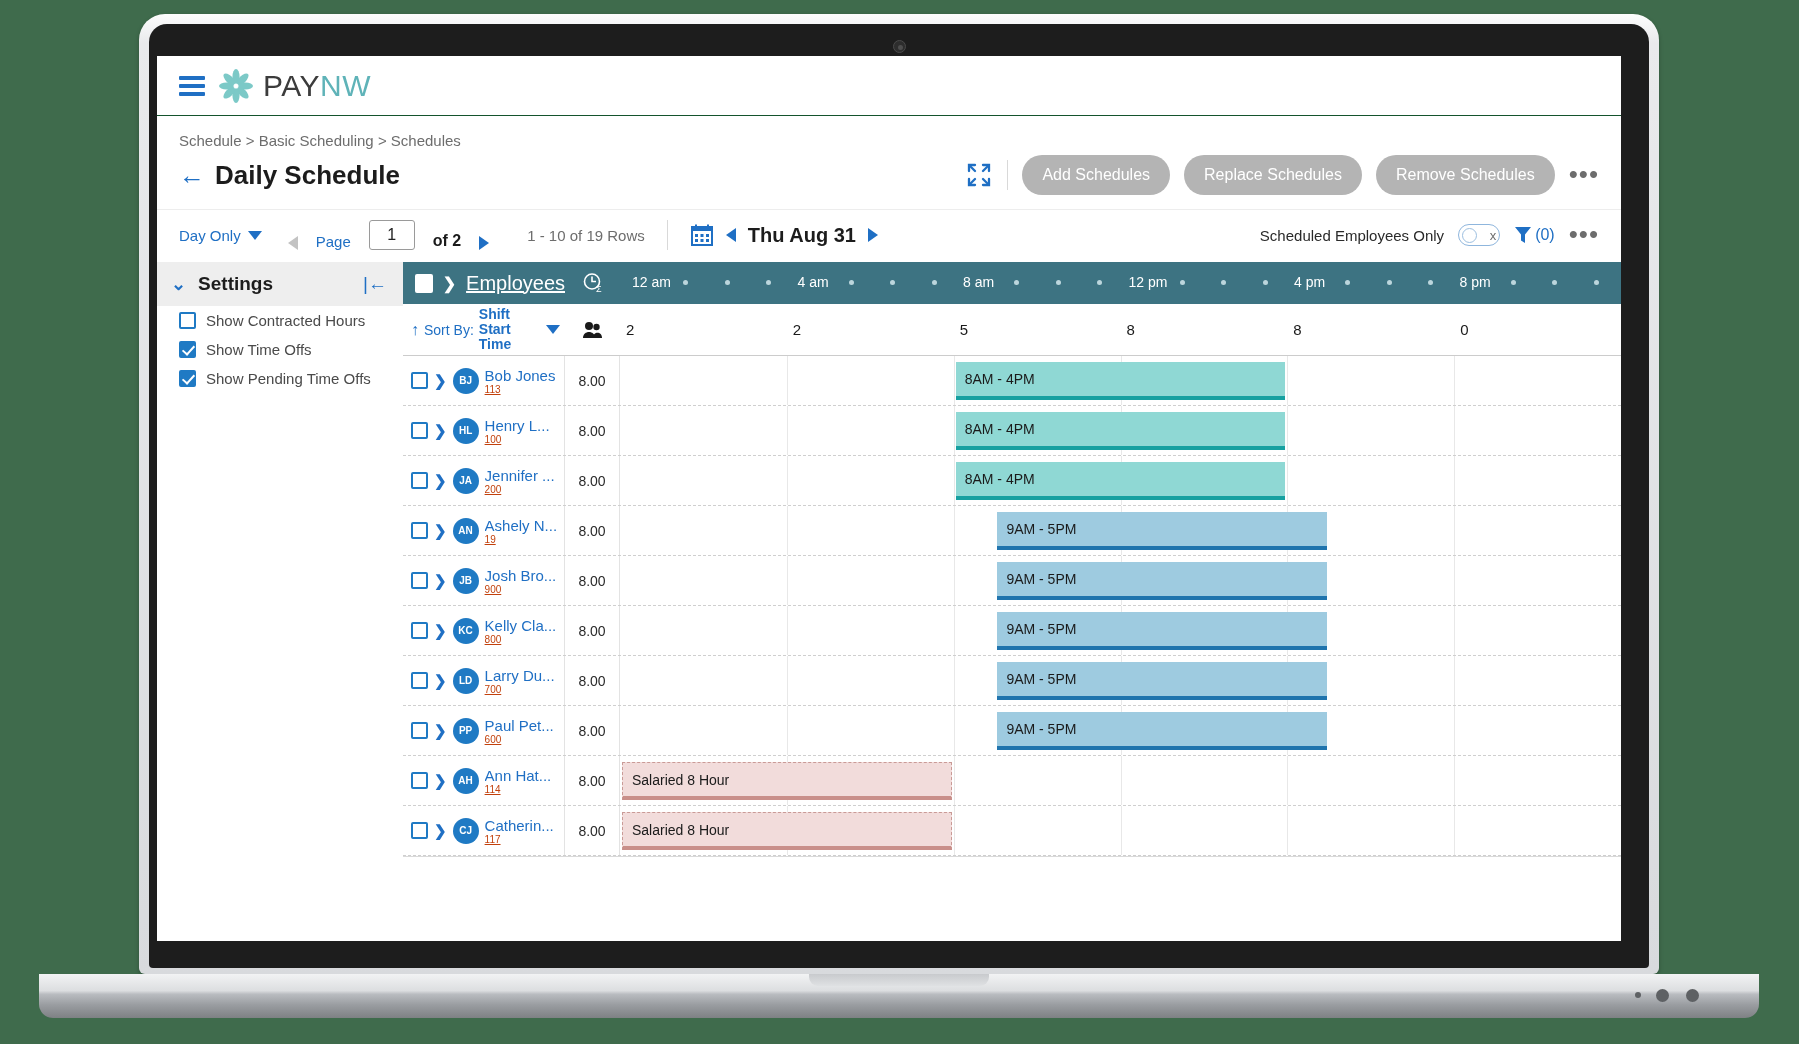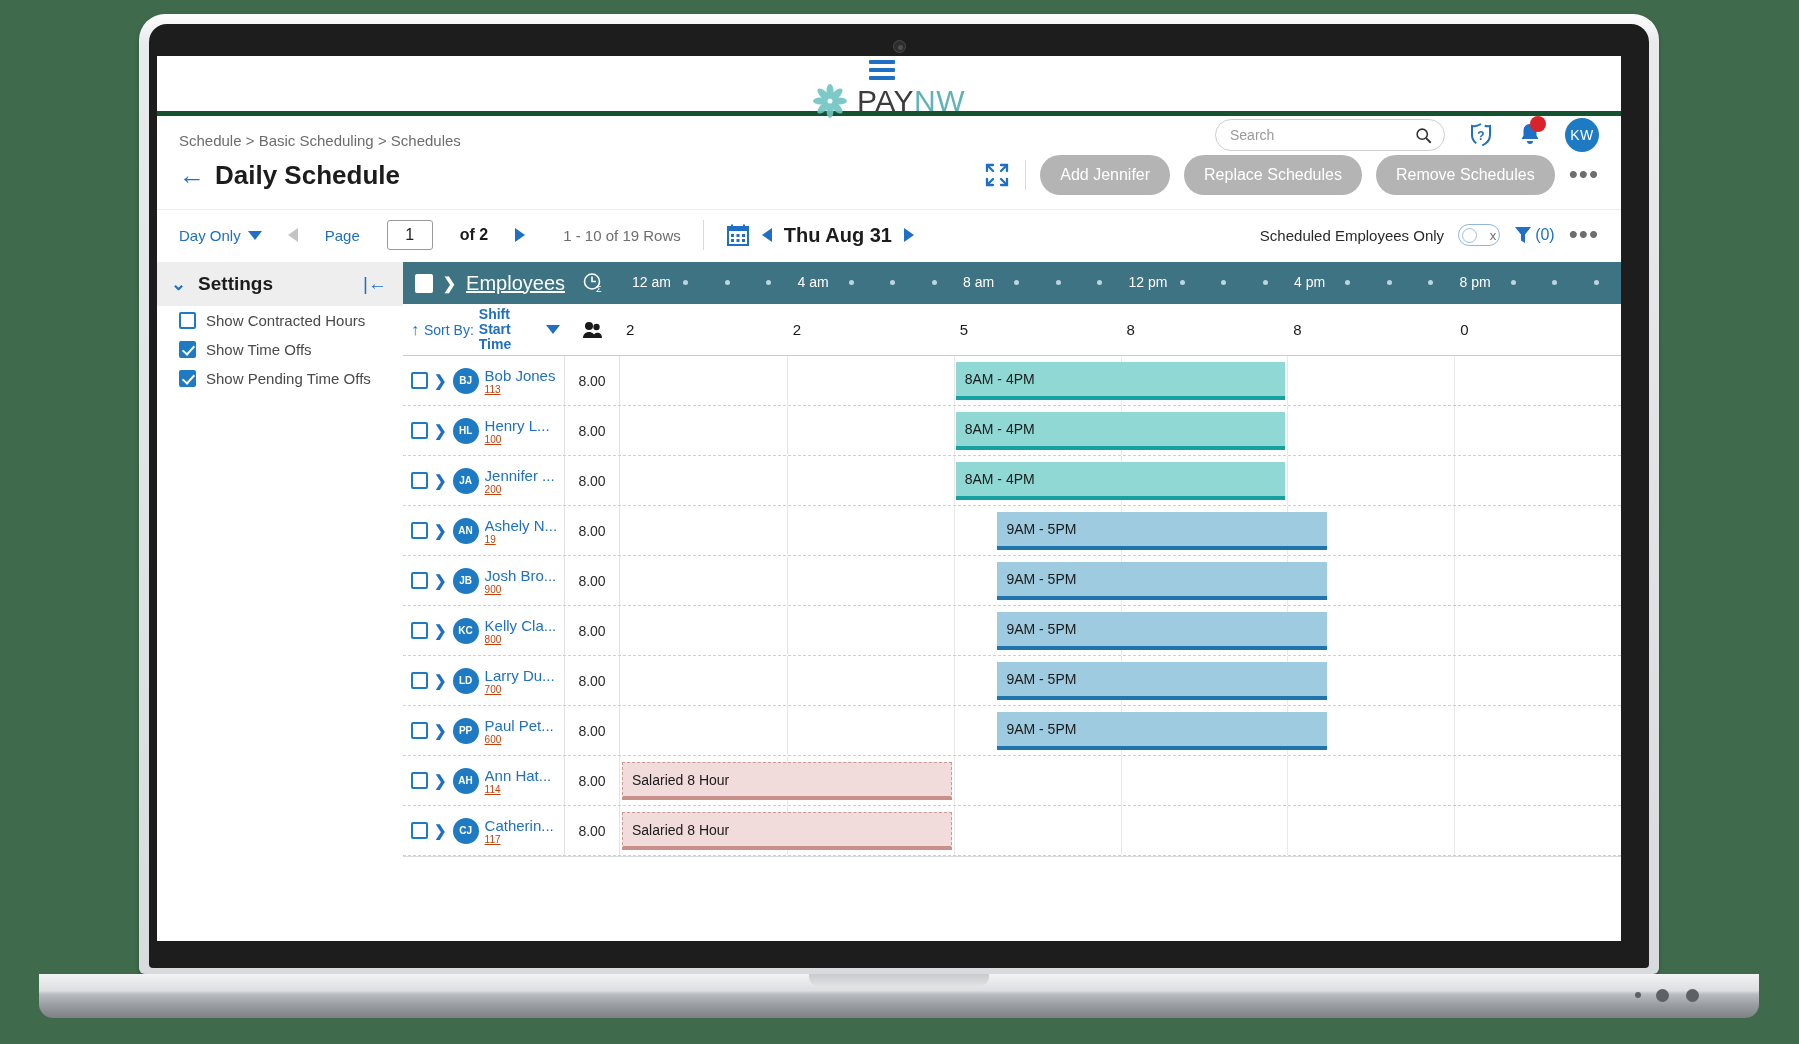--- a/index.html
+++ b/index.html
@@ -59,24 +59,23 @@
     border-radius:0 0 9px 9px;
   }
   .base-dot{ position:absolute; top:18px; border-radius:50%; background:#5e6164;}
   #base-dot-1{ right:118px; width:6px;height:6px;}
   #base-dot-2{ right:90px;  width:13px;height:13px; top:15px;}
   #base-dot-3{ right:60px;  width:13px;height:13px; top:15px;}
 
   
   #app-header {
     position: relative; height: 60px;
-    border-bottom: 5px solid #14532d;
+    border-bottom: 1px solid #14532d;
     display: flex; align-items: center;
     padding: 0 22px 0 22px;
-    flex-direction: column;
   }
   #hamburger { width: 26px; cursor: pointer; margin-right: 14px; }
   #hamburger div {
     height: 4px; background: #1f6fc4; margin: 4px 0; border-radius: 1px;
   }
   #brand { display:flex; align-items:center; gap:10px; }
   #brand-mark { width:34px; height:34px; }
   #brand-text { font-size: 30px; letter-spacing:.5px; font-weight:300; }
   #brand-pay { color:#3c3c3c; }
   #brand-nw { color:#5fb3b8; }
@@ -126,21 +125,21 @@
   #toolbar {
     display:flex; align-items:center; gap:0; padding: 10px 22px 12px 22px;
     font-size:15px;
   }
   .tb-link { color:#1f6fc4; cursor:pointer; }
   #dayview { display:flex; align-items:center; gap:7px; margin-right:26px; }
   .caret-down { width:0;height:0;border-left:7px solid transparent;border-right:7px solid transparent;border-top:9px solid #1f6fc4;}
   .arrow-left-d { width:0;height:0;border-top:7px solid transparent;border-bottom:7px solid transparent;border-right:10px solid #c3c3c3;}
   .arrow-right-b { width:0;height:0;border-top:7px solid transparent;border-bottom:7px solid transparent;border-left:10px solid #1f6fc4;}
   .arrow-left-b { width:0;height:0;border-top:7px solid transparent;border-bottom:7px solid transparent;border-right:10px solid #1f6fc4;}
-  #page-group { display:flex; align-items:center; gap:27px; }
+  #page-group { display:flex; align-items:flex-end; gap:18px; }
   #page-input {
     width:46px; height:30px; border:1px solid #9a9a9a; border-radius:3px;
     text-align:center; font-size:16px; font-family:"Liberation Sans",sans-serif;
     color:#222; outline:none;
   }
   #of-count{ color:#1a1a1a; font-weight:bold; font-size:16px;}
   #rows-count{ color:#6d6d6d; margin-left:38px; font-size:15px;}
   #tb-divider{ width:1px;height:30px;background:#d9d9d9; margin:0 22px;}
   #date-group{ display:flex;align-items:center;gap:12px; }
   #date-label{ font-size:20px; font-weight:bold; color:#1c1c1c;}
@@ -275,43 +274,20 @@
               <ellipse cx="0" cy="-11" rx="4.2" ry="9" transform="rotate(225)"></ellipse>
               <ellipse cx="0" cy="-11" rx="4.2" ry="9" transform="rotate(270)"></ellipse>
               <ellipse cx="0" cy="-11" rx="4.2" ry="9" transform="rotate(315)"></ellipse>
             </g>
             <circle r="3" fill="#ffffff" opacity=".85"></circle>
           </g>
         </svg>
         <div id="brand-text"><span id="brand-pay">PAY</span><span id="brand-nw">NW</span></div>
       </div>
 
-      <div id="header-right">
-        <div id="search-box">
-          <input id="search-input" value="" placeholder="Search" style="">
-          <svg width="17" height="17" viewBox="0 0 20 20">
-            <circle cx="8.5" cy="8.5" r="6" fill="none" stroke="#333" stroke-width="1.8"></circle>
-            <line x1="13" y1="13" x2="18.5" y2="18.5" stroke="#333" stroke-width="2.2"></line>
-          </svg>
-        </div>
-        <div class="hdr-icon">
-          <svg width="28" height="28" viewBox="0 0 28 28">
-            <path d="M14 3 C10 5.5 7 5.5 5 5 v9 c0 6 5 9.5 9 11 c4-1.5 9-5 9-11 V5 c-2 .5-5 .5-9-2z" fill="none" stroke="#1f6fc4" stroke-width="2" stroke-dasharray="28 7"></path>
-            <text x="14" y="19" font-size="12" font-family="Liberation Sans, sans-serif" fill="#1f6fc4" text-anchor="middle" font-weight="bold">?</text>
-          </svg>
-        </div>
-        <div class="hdr-icon" id="notif-wrap">
-          <svg width="26" height="28" viewBox="0 0 26 28">
-            <path d="M13 3 c-4 0-6.5 2.8-6.5 6.5 v5 l-2 3.5 h17 l-2-3.5 v-5 C19.5 5.8 17 3 13 3 z" fill="#1f6fc4"></path>
-            <path d="M10 20 a3 3 0 0 0 6 0 z" fill="#1f6fc4"></path>
-          </svg>
-          <div id="notif-dot"></div>
-        </div>
-        <div id="avatar">KW</div>
-      </div>
     </div>
 
     <div id="breadcrumb">Schedule &gt; Basic Scheduling &gt; Schedules</div>
 
     <div id="title-row">
       <div id="back-arrow">←</div>
       <div id="page-title">Daily Schedule</div>
       <div id="title-actions">
         <svg id="expand-icon" width="28" height="28" viewBox="0 0 28 28">
           <g stroke="#1f6fc4" stroke-width="2.3" fill="none" stroke-linecap="round">
@@ -319,21 +295,21 @@
               <path d="M18 4 H24 V10"></path>
             <path d="M24 18 V24 H18"></path>
               <path d="M10 24 H4 V18"></path>
             <path d="M4.5 4.5 L10 10"></path>
               <path d="M23.5 4.5 L18 10"></path>
             <path d="M23.5 23.5 L18 18"></path>
               <path d="M4.5 23.5 L10 18"></path>
           </g>
         </svg>
         <div id="title-divider"></div>
-        <button class="pill-btn">Add Jennifer</button>
+        <button class="pill-btn">Add Schedules</button>
         <button class="pill-btn">Replace Schedules</button>
         <button class="pill-btn">Remove Schedules</button>
         <div id="title-more">•••</div>
       </div>
     </div>
 
     <div id="toolbar">
       <div id="dayview">
         <span class="tb-link">Day Only</span>
         <span class="caret-down"></span>

